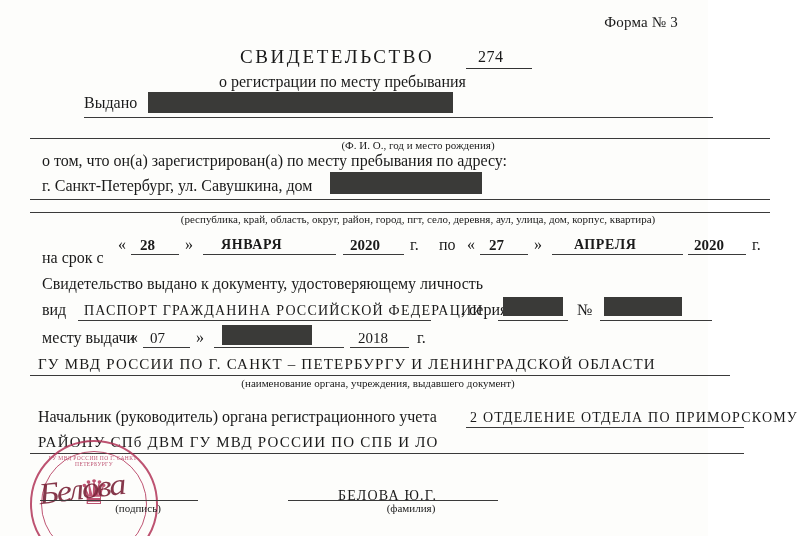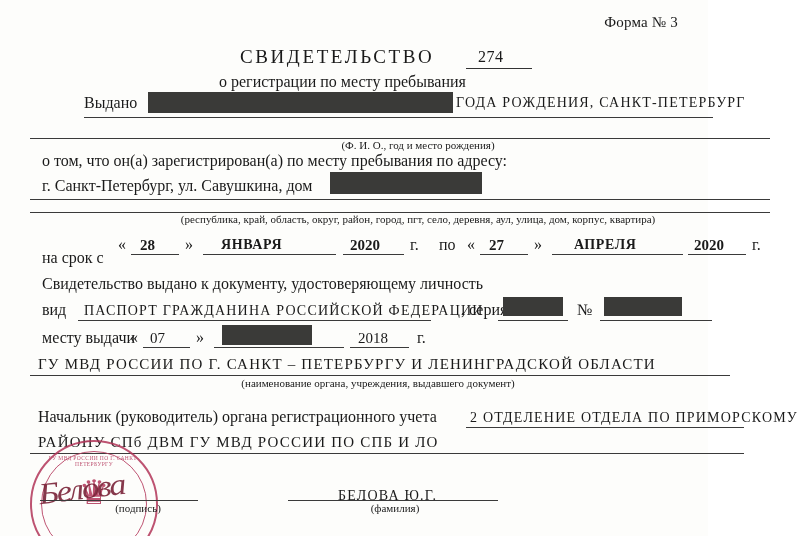--- a/index.html
+++ b/index.html
@@ -158,21 +158,20 @@
 
   <div class="form-no">Форма № 3</div>
 
   <div class="title">СВИДЕТЕЛЬСТВО</div>
   <div class="cert-number">274</div>
   <div class="cert-number-underline"></div>
   <div class="subtitle">о регистрации по месту пребывания</div>
 
   <div class="label" style="left:84px; top:94px;">Выдано</div>
   <div class="redact" style="left:148px; top:92px; width:305px; height:21px;"></div>
-  <div class="val spaced" style="left:456px; top:95px; font-size:14px;">ГОДА РОЖДЕНИЯ, САНКТ-ПЕТЕРБУРГ</div>
   <div class="rule" style="left:84px; top:117px; width:629px;"></div>
 
   <div class="rule" style="left:30px; top:138px; width:740px;"></div>
   <div class="caption" style="left:0px; top:139px; width:800px;">(Ф. И. О., год и место рождения)</div>
 
   <div class="label" style="left:42px; top:177px;">г. Санкт-Петербург, ул. Савушкина, дом</div>
   <div class="label" style="left:42px; top:152px;">о том, что он(а) зарегистрирован(а) по месту пребывания по адресу:</div>
   <div class="redact" style="left:330px; top:172px; width:152px; height:22px;"></div>
   <div class="rule" style="left:30px; top:199px; width:740px;"></div>
   <div class="rule" style="left:30px; top:212px; width:740px;"></div>
@@ -237,15 +236,15 @@
     <div class="stamp-emblem">♛</div>
 
   </div>
 
   <div class="signature">Белова</div>
   <div class="rule" style="left:40px; top:500px; width:158px;"></div>
   <div class="caption" style="left:60px; top:502px; width:120px;">(подпись)</div>
 
   <div class="val spaced" style="left:338px; top:488px; font-size:14px;">БЕЛОВА Ю.Г.</div>
   <div class="rule" style="left:288px; top:500px; width:210px;"></div>
-  <div class="caption" style="left:317px; top:502px; width:120px;text-align:center;">(фамилия)</div>
+  <div class="caption" style="left:333px; top:502px; width:120px;text-align:center;">(фамилия)</div>
 
 </div>
 
 </body></html>

